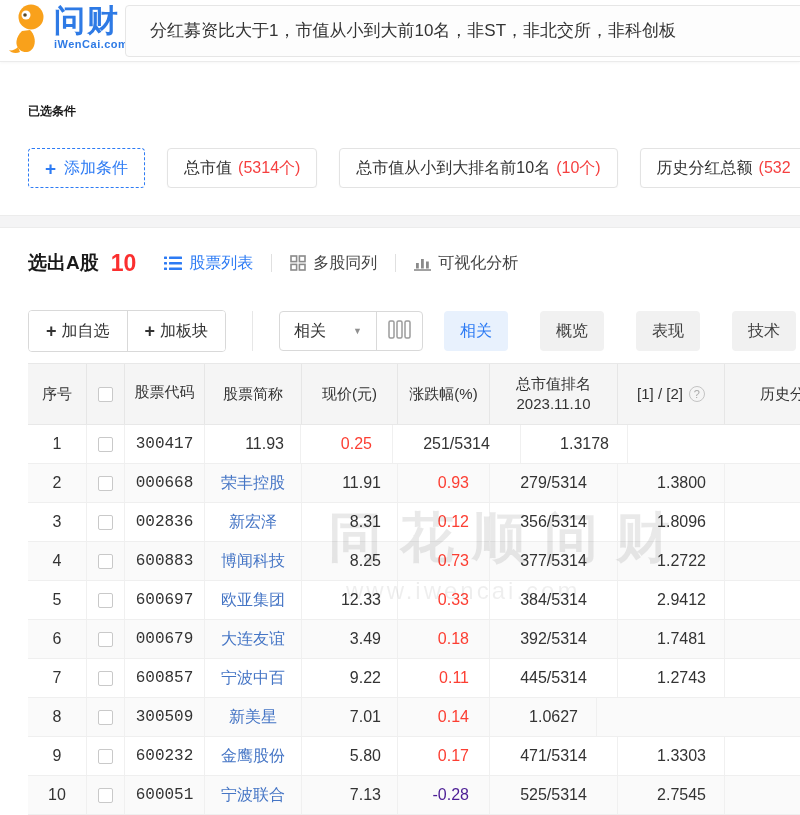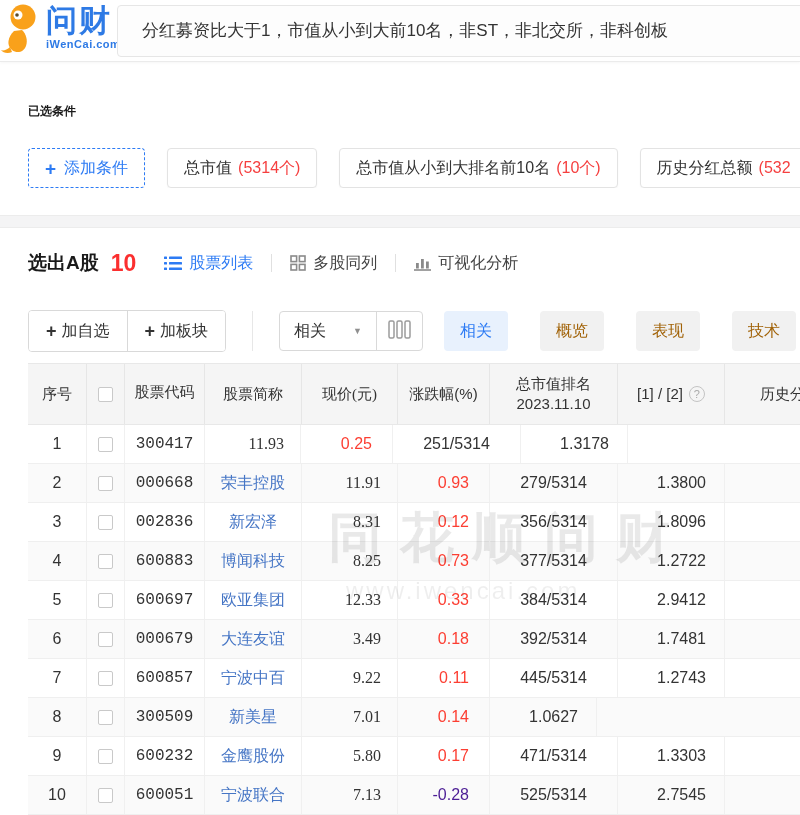--- a/index.html
+++ b/index.html
@@ -1,20 +1,20 @@
 <!DOCTYPE html>
 <html><head>
 <meta charset="utf-8">
 <style>
   * { margin:0; padding:0; box-sizing:border-box; }
   html,body { width:800px; height:815px; overflow:hidden; background:#fff;
     font-family:"Liberation Sans","DejaVu Sans",sans-serif; color:#333; position:relative; }
 
   
-  .top-header { height:62px; display:flex; align-items:center; 
+  .top-header { height:62px; display:flex; align-items:center; padding-left:8px;
     border-bottom:1px solid #ebebeb; box-shadow:0 1px 3px rgba(0,0,0,.04); }
   .logo { display:flex; align-items:flex-start; width:117px; flex-shrink:0; cursor:pointer; }
   .logo-text { margin-left:4px; margin-top:2px; }
   .logo-title { color:#2e7ae5; font-size:31px; font-weight:700; line-height:32px; letter-spacing:2px; }
   .logo-domain { color:#2e7ae5; font-size:11px; font-weight:700; letter-spacing:.5px; margin-top:1px; }
   .search-box { flex:1; height:52px; margin-right:-8px; border:1px solid #e6e6e6; border-radius:4px;
     background:#fdfdfd; display:flex; align-items:center; padding:0 24px; }
   .search-text { font-size:17px; color:#333; white-space:nowrap; }
 
   
@@ -49,36 +49,36 @@
   .tool-btn .plus { font-size:18px; font-weight:700; margin-right:5px; }
   .v-divider { width:1px; height:40px; background:#e7e7e7; margin:0 26px; }
   .dropdown-group { display:flex; border:1px solid #d9d9d9; border-radius:4px; height:40px; overflow:hidden; }
   .dd-main { display:flex; align-items:center; padding:0 14px; cursor:pointer; min-width:96px; }
   .dd-label { font-size:16px; }
   .dd-caret { margin-left:auto; font-size:9px; color:#8f8f8f; padding-left:24px; }
   .dd-cols { width:46px; display:flex; align-items:center; justify-content:center;
     border-left:1px solid #d9d9d9; cursor:pointer; }
   .mode-tabs { margin-left:auto; display:flex; gap:32px; }
   .mode-tab { width:64px; height:40px; display:flex; align-items:center; justify-content:center;
-    background:#f1f1f1; border-radius:4px; font-size:16px; color:#a16207; cursor:pointer; }
+    background:#f1f1f1; border-radius:4px; font-size:16px; color:#404040; cursor:pointer; }
   .mode-tab.active { background:#e8f1fd; color:#2d7bf4; }
 
   
   .stock-table { margin:11px 0 0 28px; width:857px; }
   .thead { display:flex; height:62px; background:#f5f5f5; border-top:1px solid #e8e8e8; border-bottom:1px solid #e8e8e8; }
   .th { display:flex; flex-direction:column; align-items:center; justify-content:center;
     font-size:15px; color:#333; border-right:1px solid #e6e6e6; line-height:20px; }
   .th:last-child { border-right:none; }
   .trow { display:flex; height:39px; border-bottom:1px solid #efefef; background:#fff; }
   .trow.alt { background:#fafafa; }
   .td { display:flex; align-items:center; justify-content:center; font-size:16px; color:#333;
     border-right:1px solid #f0f0f0; }
   .td:last-child { border-right:none; }
   .c1 { width:59px; }  .c2 { width:38px; }  .c3 { width:80px;font-family:Liberation Mono, monospace; }  .c4 { width:97px; }
-  .c5 { width:96px; justify-content:flex-end; padding-right:16px;font-family:Liberation Serif, serif; }
+  .c5 { width:96px; justify-content:flex-end; padding-right:16px; }
   .c6 { width:92px; justify-content:flex-end; padding-right:20px; }
   .c7 { width:128px; }
   .c8 { width:107px; justify-content:flex-end; padding-right:18px; }
   .c9 { width:160px; }
   .th.c5,.th.c6,.th.c8 { justify-content:center; padding-right:0; align-items:center; }
   .th.c8 { flex-direction:row; }
   .stock-link { color:#4575c5; cursor:pointer; }
   .red { color:#fc3e32; }
   .green { color:#4c1d95; }
   .cbx { width:15px; height:15px; appearance:none; -webkit-appearance:none; border:1px solid #c9c9c9;

